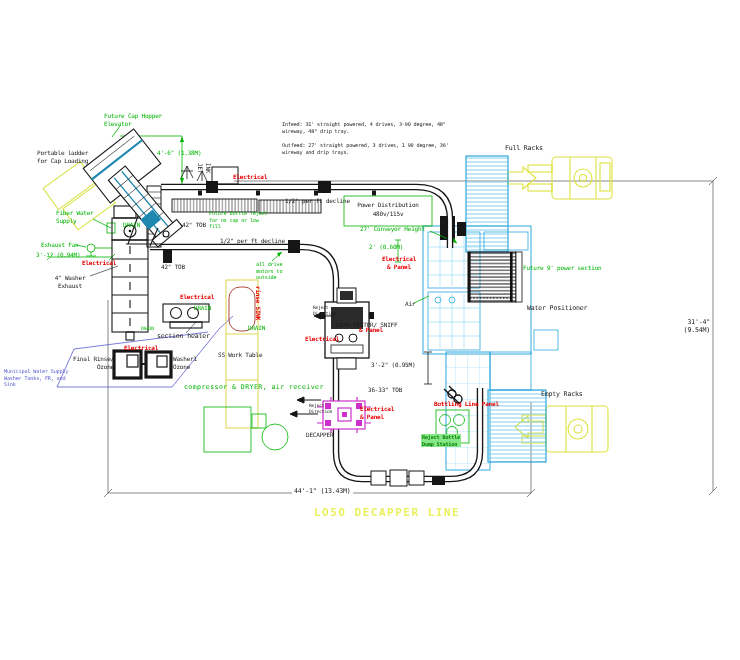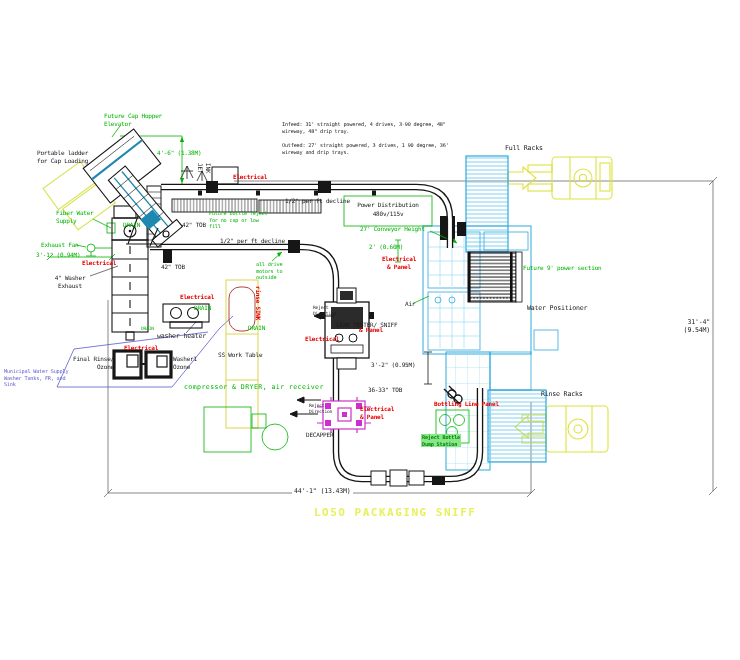--- a/index.html
+++ b/index.html
@@ -306,21 +306,21 @@
 <div class="lb" style="left:405px;top:300px">Air</div>
 
 <div class="lb tiny" style="left:313px;top:305px">Reject
 Direction</div>
 <div class="lb" style="left:336px;top:321px">LEAK TESTER/ SNIFF</div>
 <div class="lb r" style="left:305px;top:335px">Electrical</div>
 <div class="lb r" style="left:359px;top:326px">&amp; Panel</div>
 
 <div class="lb r" style="left:180px;top:293px">Electrical</div>
 <div class="lb g" style="left:194px;top:304px">DRAIN</div>
-<div class="lb md" style="left:157px;top:332px">washer heater</div>
+<div class="lb md" style="left:157px;top:332px">section heater</div>
 <div class="lb g tiny" style="left:141px;top:326px">DRAIN</div>
 
 <div class="lb r rot" style="left:262px;top:286px">rinse SINK</div>
 <div class="lb g" style="left:248px;top:324px">DRAIN</div>
 <div class="lb" style="left:218px;top:351px">SS Work Table</div>
 
 <div class="lb r" style="left:124px;top:344px">Electrical</div>
 <div class="lb rt" style="left:68px;top:355px;width:46px">Final Rinse/
 Ozone</div>
 <div class="lb" style="left:173px;top:355px">Washer1
@@ -328,26 +328,26 @@
 <div class="lb b sm" style="left:4px;top:368px">Municipal Water Supply
 Washer Tanks, FR, and
 Sink</div>
 <div class="lb g md" style="left:184px;top:383px;letter-spacing:0.4px">compressor &amp; DRYER, air receiver</div>
 
 <div class="lb" style="left:371px;top:361px">3'-2" (0.95M)</div>
 <div class="lb" style="left:368px;top:386px">36-33" TOB</div>
 <div class="lb r" style="left:434px;top:400px">Bottling Line Panel</div>
 <div class="lb hl sm" style="left:421px;top:434px">Reject Bottle
 Dump Station</div>
-<div class="lb md" style="left:541px;top:390px">Rinse Racks</div>
+<div class="lb md" style="left:541px;top:390px">Empty Racks</div>
 
 <div class="lb tiny" style="left:309px;top:403px">Reject
 Direction</div>
 <div class="lb r" style="left:360px;top:405px">Electrical
 &amp; Panel</div>
 <div class="lb" style="left:306px;top:431px">DECAPPER</div>
 
 <div class="lb md wbg" style="left:292px;top:487px">44'-1" (13.43M)</div>
 <div class="lb md rt" style="left:662px;top:318px;width:48px">31'-4" (9.54M)</div>
 
-<div class="lb title" style="left:314px;top:506px">LO5O PACKAGING SNIFF</div>
+<div class="lb title" style="left:314px;top:506px">LO5O DECAPPER LINE</div>
 
 </div>
 
 </body></html>

